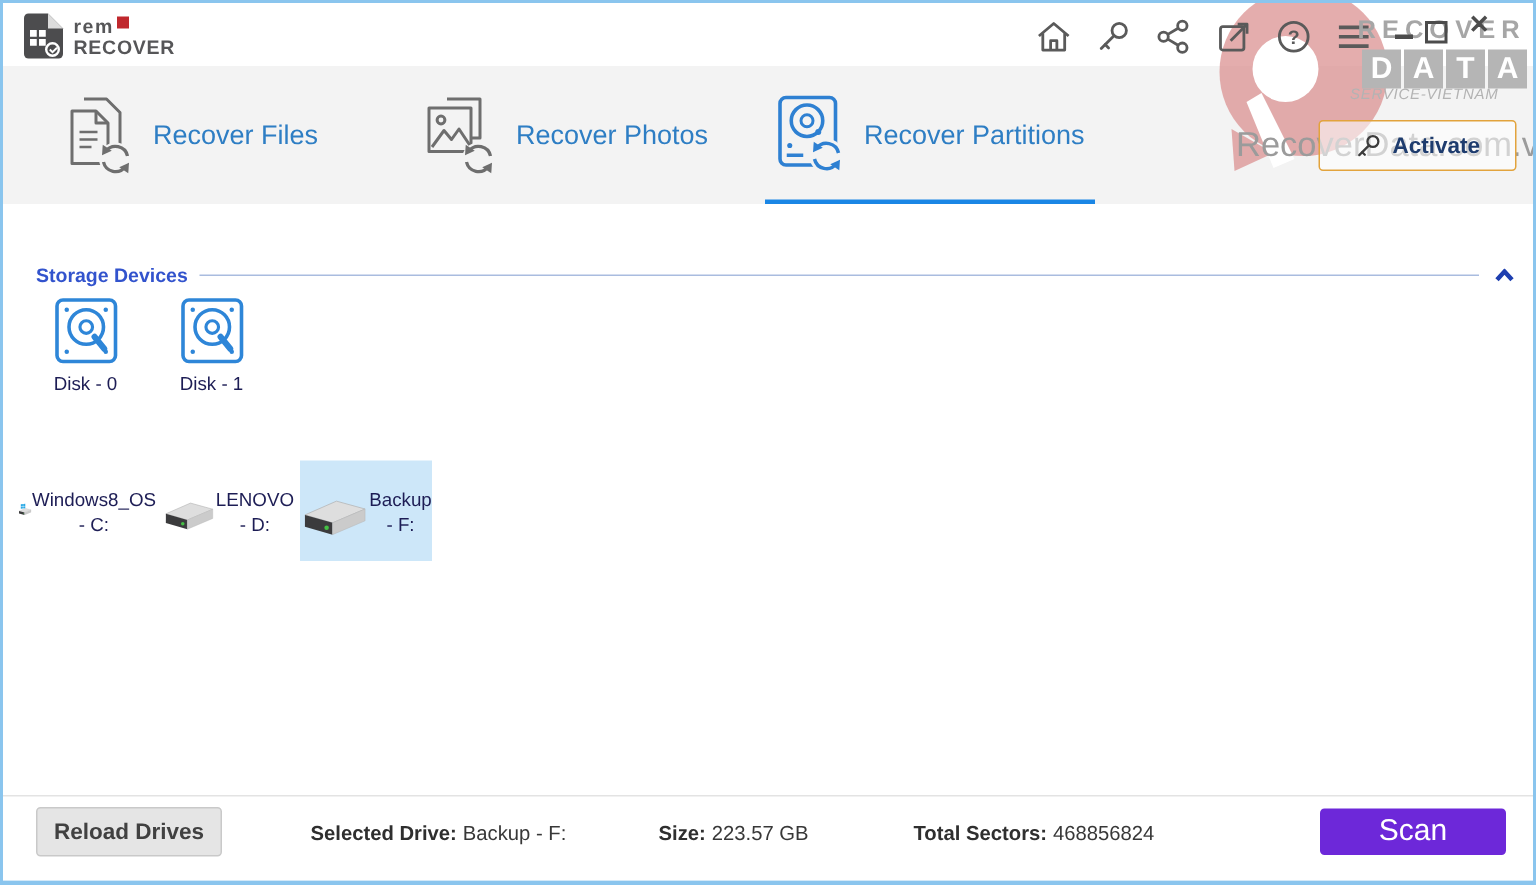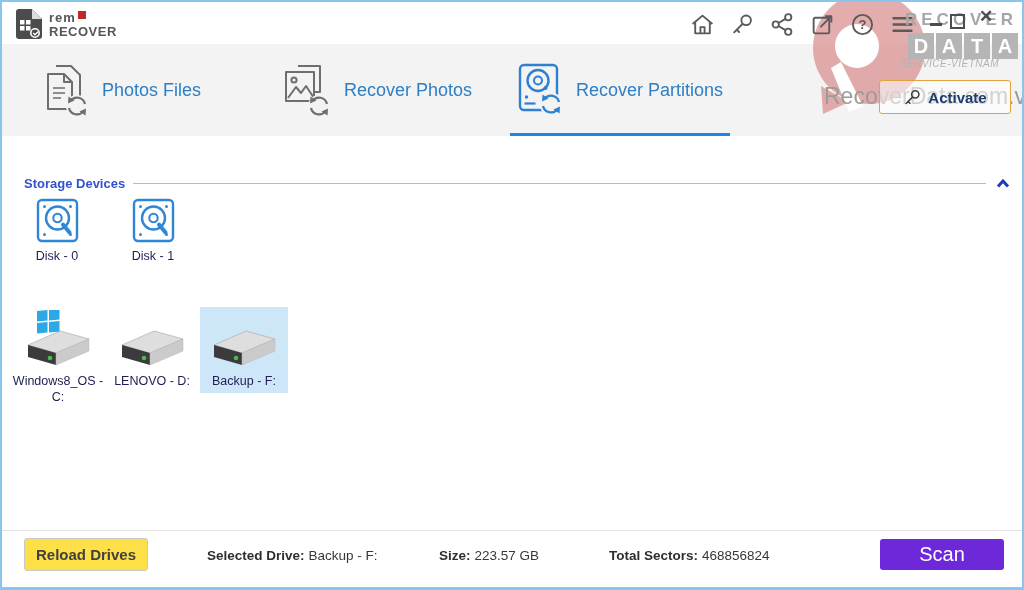--- a/index.html
+++ b/index.html
@@ -47,34 +47,34 @@
     display:flex;align-items:center;justify-content:center;gap:6px;cursor:pointer;}
   .activate-label{font-size:15px;font-weight:bold;color:#1e3c6e;text-align:center;}
 
   
   .sec-header{position:absolute;left:22px;right:12px;display:flex;align-items:center;z-index:2;}
   .sec1{top:174px;} .sec2{top:289px;}
   .sec-title{font-size:13px;font-weight:600;color:#3253cd;white-space:nowrap;}
   .sec-line{flex:1;height:1px;background:#a9bcdf;margin:0 10px 0 8px;}
   .sec-chevron{width:14px;height:9px;cursor:pointer;flex:none;}
 
-  .row-disks{position:absolute;left:24px;top:196px;display:flex;gap:34px;}
+  .row-disks{position:absolute;left:24px;top:196px;display:flex;gap:22px;}
   .disk-item{width:62px;display:flex;flex-direction:column;align-items:center;cursor:pointer;}
   .disk-item .lbl{margin-top:6px;font-size:12.5px;color:#1d1d55;white-space:nowrap;}
 
   .row-drives{position:absolute;left:10px;top:305px;display:flex;align-items:flex-start;}
-  .drive-item{width:92px;padding:3px 0 4px;display:flex;flex-direction:column;align-items:center;cursor:pointer;}
+  .drive-item{width:92px;padding:3px 0 4px;display:flex;flex-direction:row;align-items:center;cursor:pointer;}
   .drive-item + .drive-item{margin-left:4px;width:88px;}
   .drive-item.selected{background:#cde7f9;}
   .drive-item .lbl{margin-top:3px;font-size:12.5px;color:#1d1d55;text-align:center;line-height:1.3;}
 
   
   .footer{position:absolute;left:0;bottom:0;width:100%;height:56px;background:#fff;border-top:1px solid #e3e3e3;}
   .reload-btn{position:absolute;left:22px;top:7px;width:124px;height:33px;box-sizing:border-box;
-    background:#fde047;border:1px solid #c9c9c9;border-radius:3px;display:flex;align-items:center;justify-content:center;
+    background:#e5e5e5;border:1px solid #c9c9c9;border-radius:3px;display:flex;align-items:center;justify-content:center;
     font-size:15px;font-weight:600;color:#414141;cursor:pointer;}
   .finfo{position:absolute;top:17px;font-size:13.5px;color:#383838;white-space:nowrap;}
   .finfo b{color:#2f2f2f;margin-right:4px;margin-top:21px;}
   .fi-drive{left:205px;} .fi-size{left:437px;} .fi-sectors{left:607px;text-align:center;}
   .scan-btn{position:absolute;left:878px;top:8px;width:124px;height:31px;background:#6d28d9;border:none;
     border-radius:3px;color:#fff;font-size:20px;display:flex;align-items:center;justify-content:center;cursor:pointer;}
 </style>
 </head>
 <body>
 
@@ -174,21 +174,21 @@
           <path d="M11 25 h12 M11 30 h12 M11 35 h8" stroke-width="1.6"></path>
         </g>
         <circle cx="35" cy="43" r="11" fill="#f3f3f3"></circle>
         <g fill="none" stroke="#6e6e6e" stroke-width="2.2">
           <path d="M43 41 a8.2 8.2 0 0 0 -14.5 -3.2"></path>
           <path d="M27 45 a8.2 8.2 0 0 0 14.5 3.2"></path>
         </g>
         <polygon points="26.5,33.5 32.5,37.5 26,40.5" fill="#6e6e6e"></polygon>
         <polygon points="43.5,52.5 37.5,48.5 44,45.5" fill="#6e6e6e"></polygon>
       </svg>
-      <span class="tab-label">Photos Files</span>
+      <span class="tab-label">Recover Files</span>
     </div>
 
     <div class="tab tab-photos">
       <svg width="50" height="54" viewBox="0 0 50 54">
         <g fill="none" stroke="#6e6e6e" stroke-width="2" stroke-linejoin="round">
           <path d="M16 3 h22 v26 h-6"></path>
           <rect x="4" y="9" width="28" height="29" fill="#f3f3f3"></rect>
           <circle cx="12" cy="17" r="2.6"></circle>
           <path d="M6 35 l8-11 5 6 5-7 8 12"></path>
         </g>

